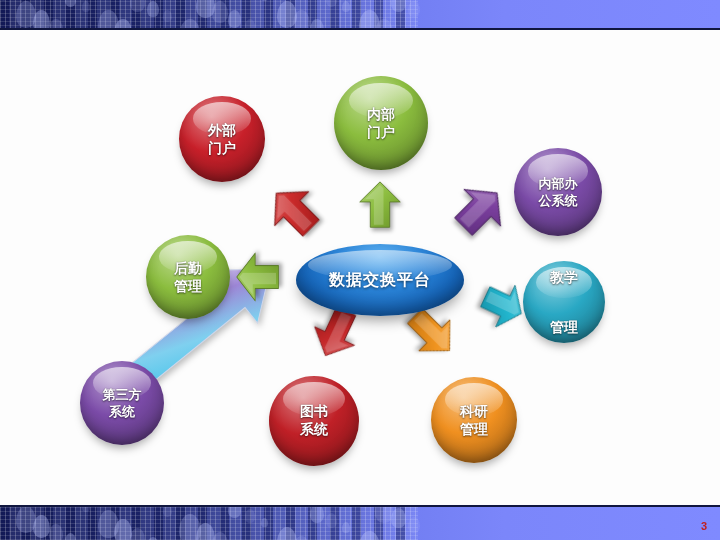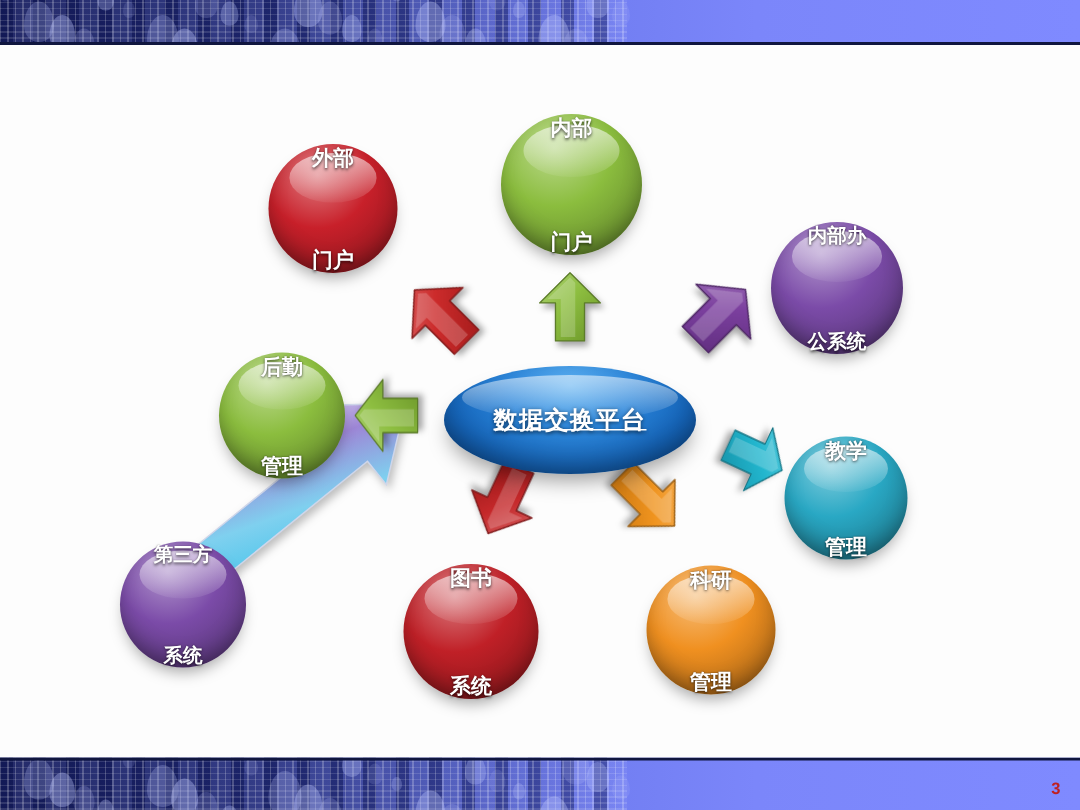--- a/index.html
+++ b/index.html
@@ -30,41 +30,41 @@
 
   
   .title{position:absolute;left:40px;top:34px;
     font-size:33px;font-weight:bold;color:#14246e;letter-spacing:2px;
     text-shadow:1px 1px 0 rgba(255,255,255,.7);}
 
   
   .diagram{position:absolute;left:0;top:55px;width:720px;height:440px;}
 
   .node{position:absolute;border-radius:50%;
-    display:flex;flex-direction:column;align-items:center;justify-content:space-between;
+    display:flex;flex-direction:column;align-items:center;justify-content:center;
     color:#fff;font-weight:bold;line-height:1.32;
     text-shadow:0 1px 2px rgba(0,0,0,.55), 0 0 1px rgba(0,0,0,.4);
     box-shadow:0 6px 10px -3px rgba(0,0,0,.35), inset 0 -8px 16px -6px rgba(0,0,0,.45);}
   .node::before{content:"";position:absolute;left:16%;top:7%;width:68%;height:38%;
     border-radius:50%;
     background:linear-gradient(180deg,rgba(255,255,255,.62),rgba(255,255,255,.06));
     pointer-events:none;}
   .node span{position:relative;z-index:2;display:block;white-space:nowrap;}
 
   
   .hub{position:absolute;border-radius:50%;
     display:flex;align-items:center;justify-content:center;
     color:#fff;font-weight:bold;letter-spacing:1px;
     background:radial-gradient(ellipse at 50% 18%,#5aaef0 0%,#2d87db 35%,#1667bd 68%,#0c4f9e 100%);
     box-shadow:0 8px 14px -4px rgba(0,0,0,.4), inset 0 -10px 22px -8px rgba(0,0,0,.5);
     text-shadow:0 1px 3px rgba(0,0,0,.6);}
   .hub::before{content:"";position:absolute;left:7%;top:8%;width:86%;height:42%;
     border-radius:50%;
     background:linear-gradient(180deg,rgba(255,255,255,.55),rgba(255,255,255,.02));}
-  .hub span{position:relative;z-index:2;text-decoration:underline;}
+  .hub span{position:relative;z-index:2;}
 
   
   .arrow{position:absolute;width:46px;height:34px;
     filter:drop-shadow(2px 3px 2px rgba(0,0,0,.35));}
   .arrow svg{display:block;width:100%;height:100%;}
 
   .bigarrow{position:absolute;filter:drop-shadow(2px 3px 3px rgba(0,0,0,.25));}
   .bigarrow svg{display:block;}
 
   
@@ -229,29 +229,29 @@
         <span>门户</span>
       </div>
       <div class="node" style="left: 334px; top: 21px; width: 94px; height: 94px; font-size: 14px; background: radial-gradient(circle at 38% 24%, rgb(188, 217, 143) 0%, rgb(139, 189, 62) 42%, rgb(108, 147, 48) 78%, rgb(81, 110, 36) 100%);">
         <span>内部</span>
         <span>门户</span>
       </div>
       <div class="node" style="left: 514px; top: 93px; width: 88px; height: 88px; font-size: 13px; background: radial-gradient(circle at 38% 24%, rgb(178, 151, 205) 0%, rgb(123, 75, 168) 42%, rgb(96, 59, 131) 78%, rgb(71, 44, 97) 100%);">
         <span>内部办</span>
         <span>公系统</span>
       </div>
-      <div class="node" style="left: 523px; top: 236px; width: 82px; height: 82px; font-size: 14px; background: radial-gradient(circle at 38% 24%, rgb(131, 205, 221) 0%, rgb(41, 168, 196) 42%, rgb(32, 131, 153) 78%, rgb(24, 97, 114) 100%); gap: 32px;">
+      <div class="node" style="left: 523px; top: 206px; width: 82px; height: 82px; font-size: 14px; background: radial-gradient(circle at 38% 24%, rgb(131, 205, 221) 0%, rgb(41, 168, 196) 42%, rgb(32, 131, 153) 78%, rgb(24, 97, 114) 100%); gap: 32px;">
         <span>教学</span>
         <span>管理</span>
       </div>
       <div class="node" style="left: 431px; top: 322px; width: 86px; height: 86px; font-size: 14px; background: radial-gradient(circle at 38% 24%, rgb(246, 191, 126) 0%, rgb(240, 144, 32) 42%, rgb(187, 112, 25) 78%, rgb(139, 84, 19) 100%);">
         <span>科研</span>
         <span>管理</span>
       </div>
-      <div class="node" style="left: 269px; top: 321px; width: 90px; height: 90px; font-size: 14px; background: radial-gradient(circle at 38% 24%, rgb(218, 126, 130) 0%, rgb(192, 32, 39) 42%, rgb(150, 25, 30) 78%, rgb(111, 19, 23) 100%);">
+      <div class="node" style="left: 269px; top: 321px; width: 90px; height: 90px; font-size: 14px; background: radial-gradient(circle at 38% 24%, rgb(218, 126, 130) 0%, rgb(192, 32, 39) 42%, rgb(150, 25, 30) 78%, rgb(111, 19, 23) 100%); font-family: Liberation Serif, serif;">
         <span>图书</span>
         <span>系统</span>
       </div>
       <div class="node" style="left: 80px; top: 306px; width: 84px; height: 84px; font-size: 13px; background: radial-gradient(circle at 38% 24%, rgb(178, 151, 205) 0%, rgb(123, 75, 168) 42%, rgb(96, 59, 131) 78%, rgb(71, 44, 97) 100%);">
         <span>第三方</span>
         <span>系统</span>
       </div>
       <div class="node" style="left: 146px; top: 180px; width: 84px; height: 84px; font-size: 14px; background: radial-gradient(circle at 38% 24%, rgb(188, 217, 143) 0%, rgb(139, 189, 62) 42%, rgb(108, 147, 48) 78%, rgb(81, 110, 36) 100%);">
         <span>后勤</span>
         <span>管理</span>

